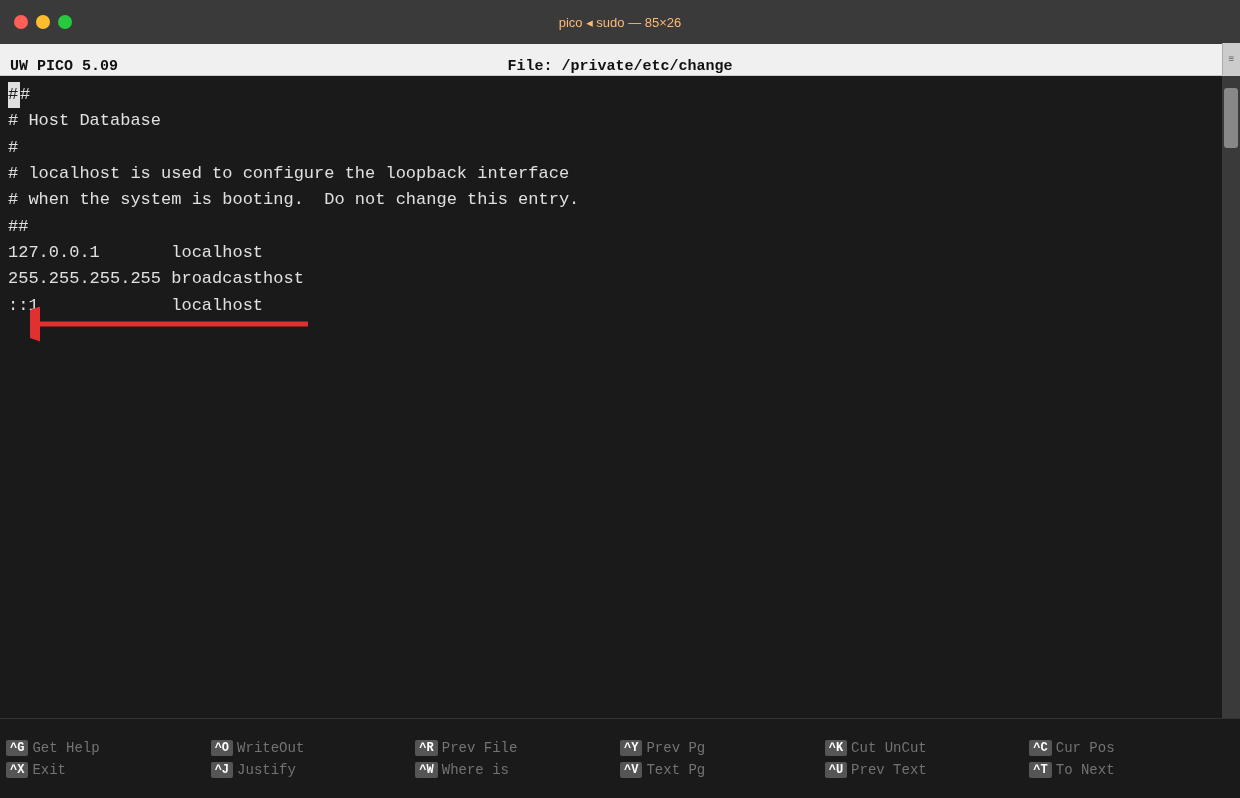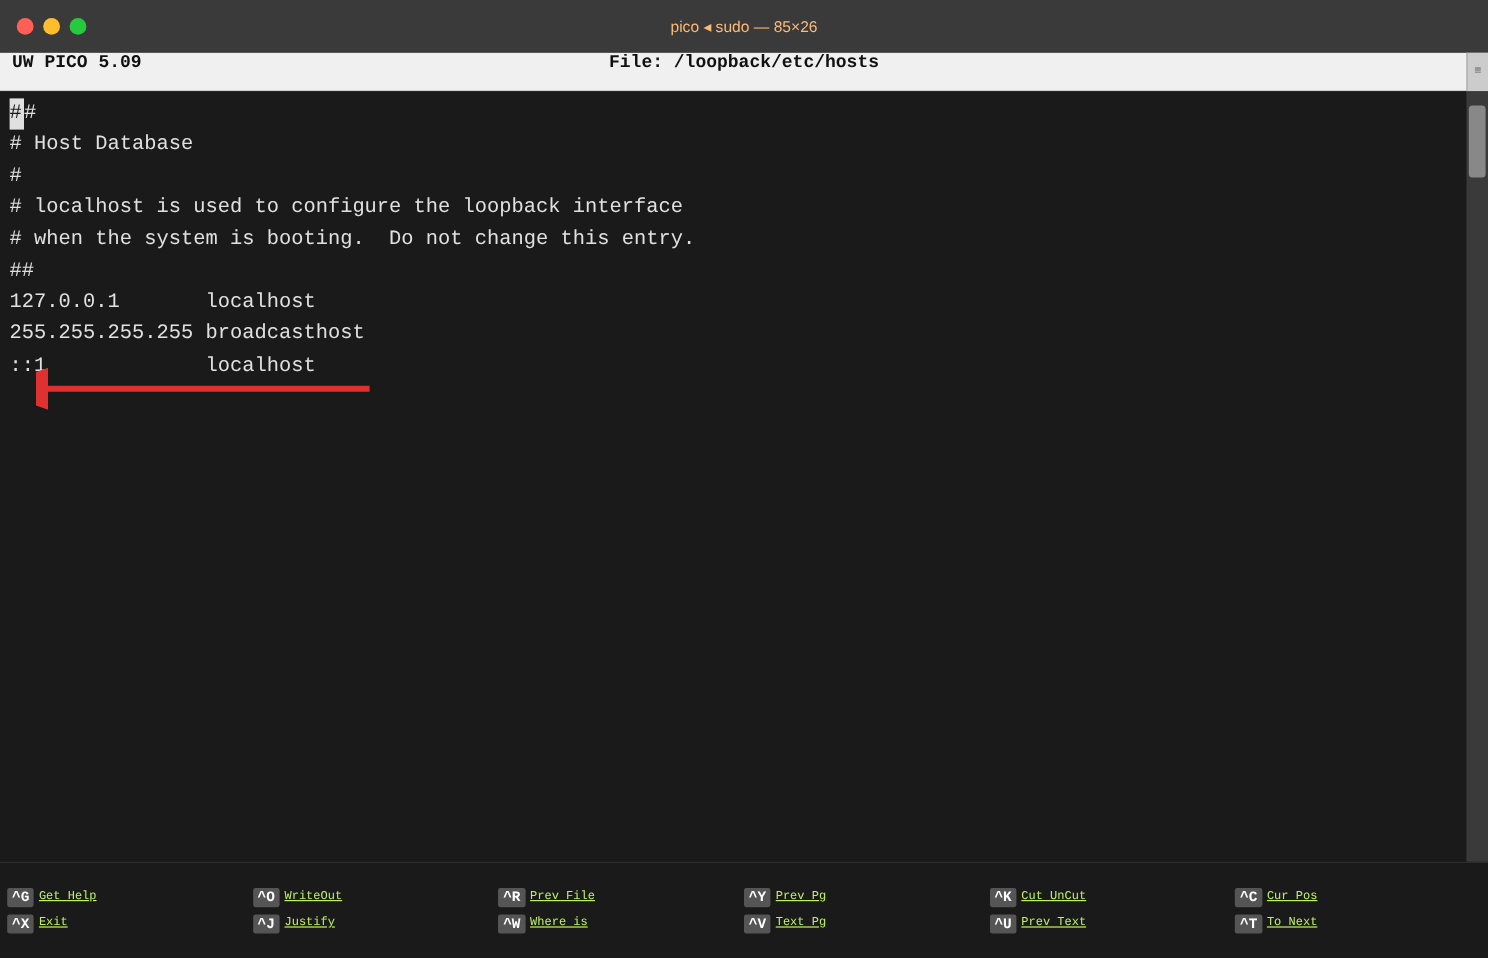--- a/index.html
+++ b/index.html
@@ -46,21 +46,21 @@
       font-size: 13px;
       font-family: -apple-system, BlinkMacSystemFont, 'Helvetica Neue', sans-serif;
     }
 
     
     .statusbar {
       width: 100%;
       height: 32px;
       background: #f0f0f0;
       display: flex;
-      align-items: flex-start;
+      align-items: flex-end;
       border-bottom: 1px solid #ccc;
       position: relative;
     }
 
     .statusbar-left {
       color: #111;
       font-size: 15px;
       font-family: 'Courier New', Courier, monospace;
       font-weight: bold;
       padding-left: 10px;
@@ -164,24 +164,23 @@
       font-family: 'Courier New', Courier, monospace;
       font-weight: bold;
       padding: 1px 4px;
       border-radius: 2px;
       min-width: 22px;
       text-align: center;
       display: inline-block;
     }
 
     .menu-label {
-      color: #bef264;
-      font-size: 10px;
-      font-family: 'Courier New', Courier, monospace;
-      text-decoration: underline;
+      color: #737373;
+      font-size: 14px;
+      font-family: 'Courier New', Courier, monospace;
     }
 
     
     svg.arrow {
       position: absolute;
       top: 230px;
       left: 260px;
       pointer-events: none;
     }
   </style>
@@ -192,21 +191,21 @@
   <div class="traffic-lights">
     <div class="traffic-light tl-close"></div>
     <div class="traffic-light tl-minimize"></div>
     <div class="traffic-light tl-maximize"></div>
   </div>
   <span class="titlebar-text">pico ◂ sudo — 85×26</span>
 </div>
 
 <div class="statusbar">
   <span class="statusbar-left">UW PICO 5.09</span>
-  <span class="statusbar-center">File: /loopback/etc/hosts</span>
+  <span class="statusbar-center">File: /private/etc/change</span>
   <div class="statusbar-scrollbar">≡</div>
 </div>
 
 <div class="editor-wrapper">
   <div class="editor-main">
     <div class="editor-content"><span style="background:#e0e0e0;color:#1a1a1a;display:inline-block;width:12px;">#</span><span>#
 # Host Database
 #
 # localhost is used to configure the loopback interface
 # when the system is booting.  Do not change this entry.

